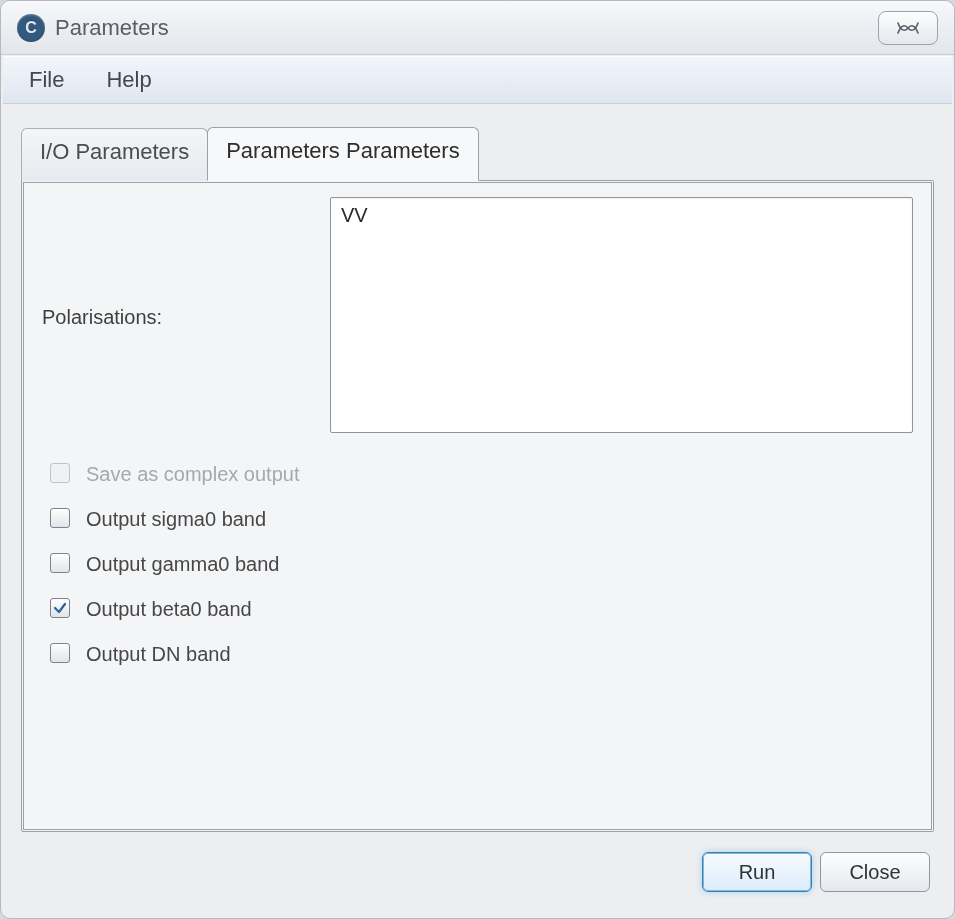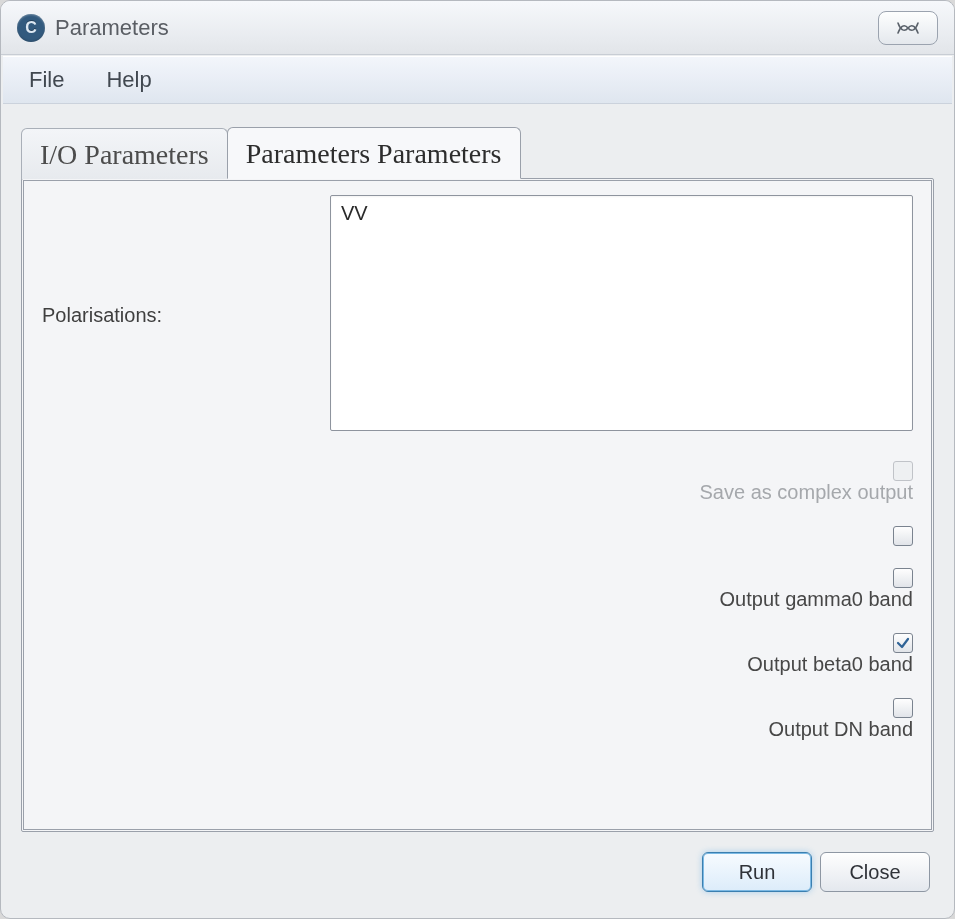--- a/index.html
+++ b/index.html
@@ -88,32 +88,31 @@
     }
 
     
     .tab-row {
       display: flex;
       align-items: flex-end;
       position: relative;
       z-index: 2;
     }
     .tab {
-      padding: 10px 18px 8px 18px;
-      font-size: 28px;
+      padding: 10px 18px 16px 18px;
+      font-size: 22px;
       color: #4c4c4c;
       background: linear-gradient(to bottom, #f3f5f8, #e7eaee);
       border: 1px solid #a9afb8;
       border-bottom: none;
       border-radius: 6px 6px 0 0;
       margin-right: -1px;
       cursor: default;
       position: relative;
       top: 1px;
-      font-family: Liberation Serif, serif;
     }
     .tab.active {
       background: #f7f8fa;
       color: #2d2d2d;
       top: 1px;
       z-index: 3;
       border-color: #9aa0aa;
       border-bottom: 1px solid #f7f8fa;
     }
 
@@ -156,26 +155,25 @@
 
     .checks {
       margin-top: 30px;
       display: flex;
       flex-direction: column;
       gap: 22px;
       padding-left: 8px;
     }
     .chk {
       display: flex;
-      align-items: flex-end;
-      gap: 0;
+      align-items: flex-start;
+      gap: 16px;
       font-size: 20px;
       color: #474747;
       cursor: default;
-      flex-direction: column;
     }
     .chk.disabled { color: #a5a8ac; }
     .chk-box {
       width: 20px; height: 20px;
       border: 1px solid #7a838f;
       border-radius: 3px;
       background: linear-gradient(to bottom, #fefefe, #e1e4e9);
       display: inline-flex;
       align-items: center;
       justify-content: center;
@@ -256,20 +254,21 @@
           <span class="chk-box">
             
           </span>
           <span>Save as complex output</span>
         </label>
 
         <label class="chk">
           <span class="chk-box">
             
           </span>
+          <span>Output sigma0 band</span>
         </label>
 
         <label class="chk">
           <span class="chk-box">
             
           </span>
           <span>Output gamma0 band</span>
         </label>
 
         <label class="chk checked">

